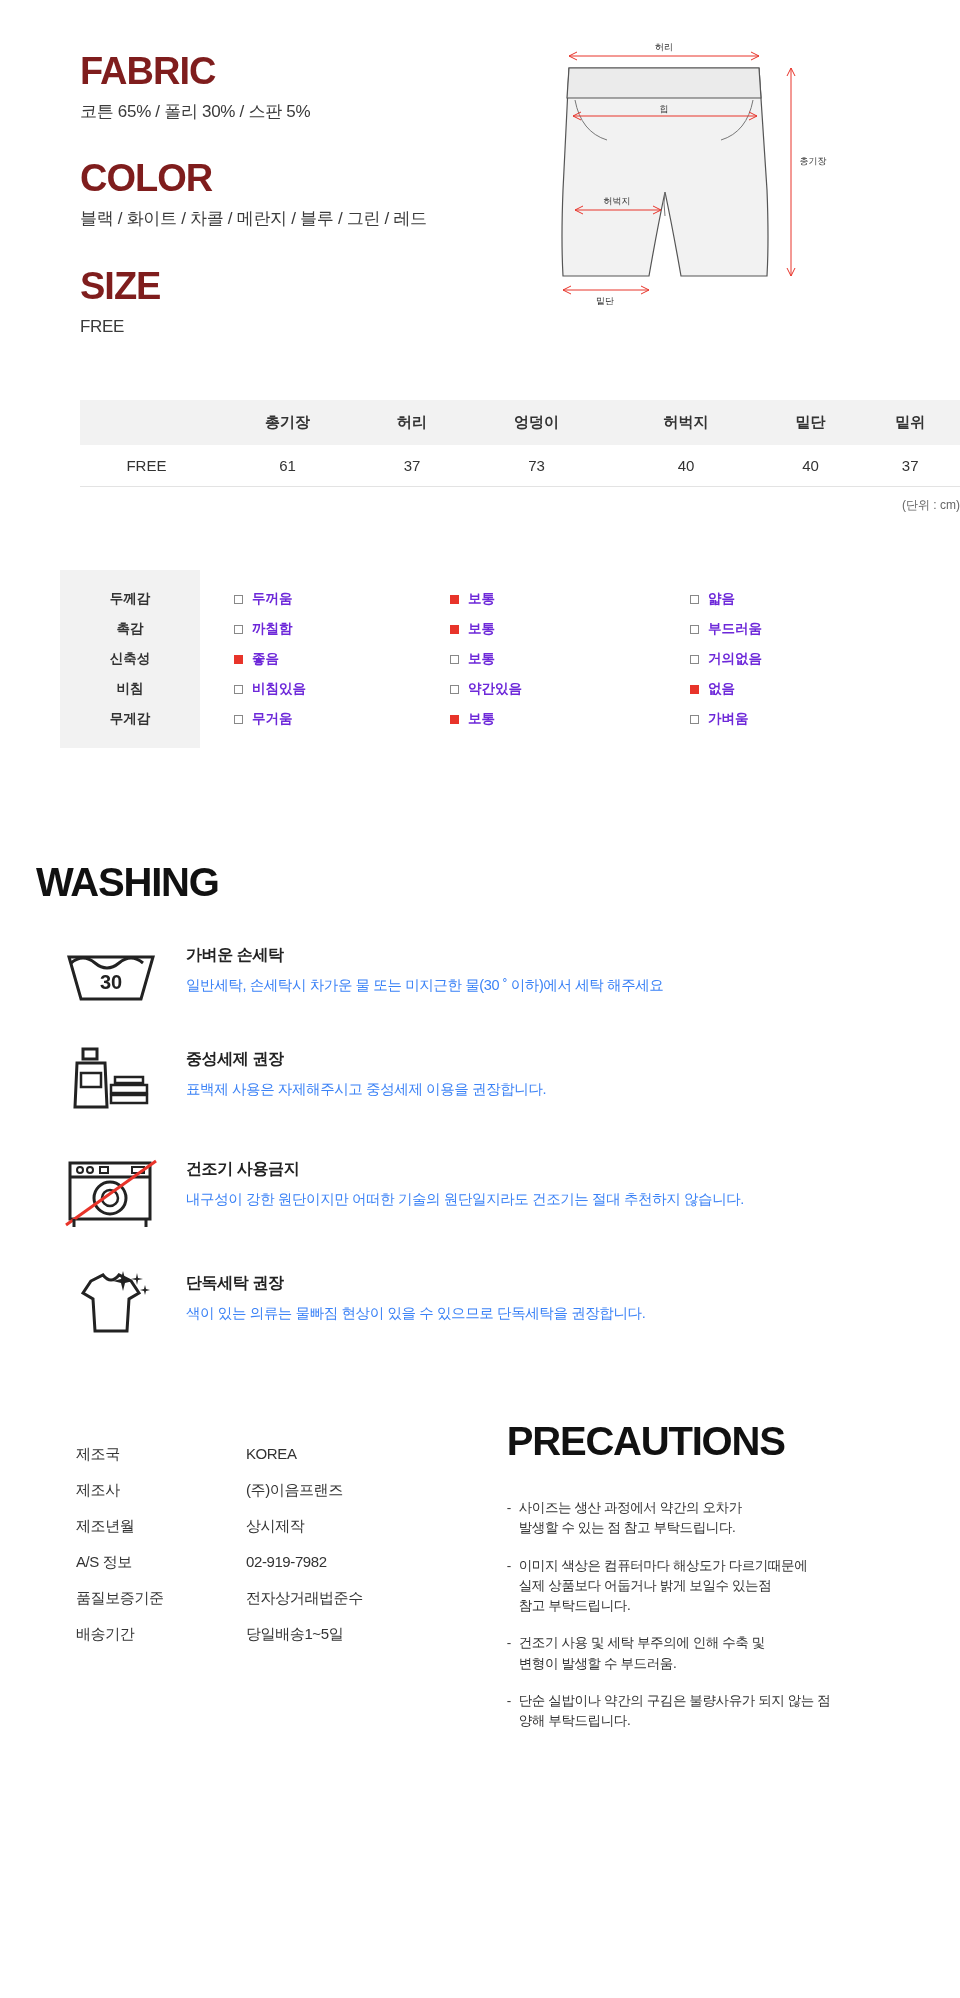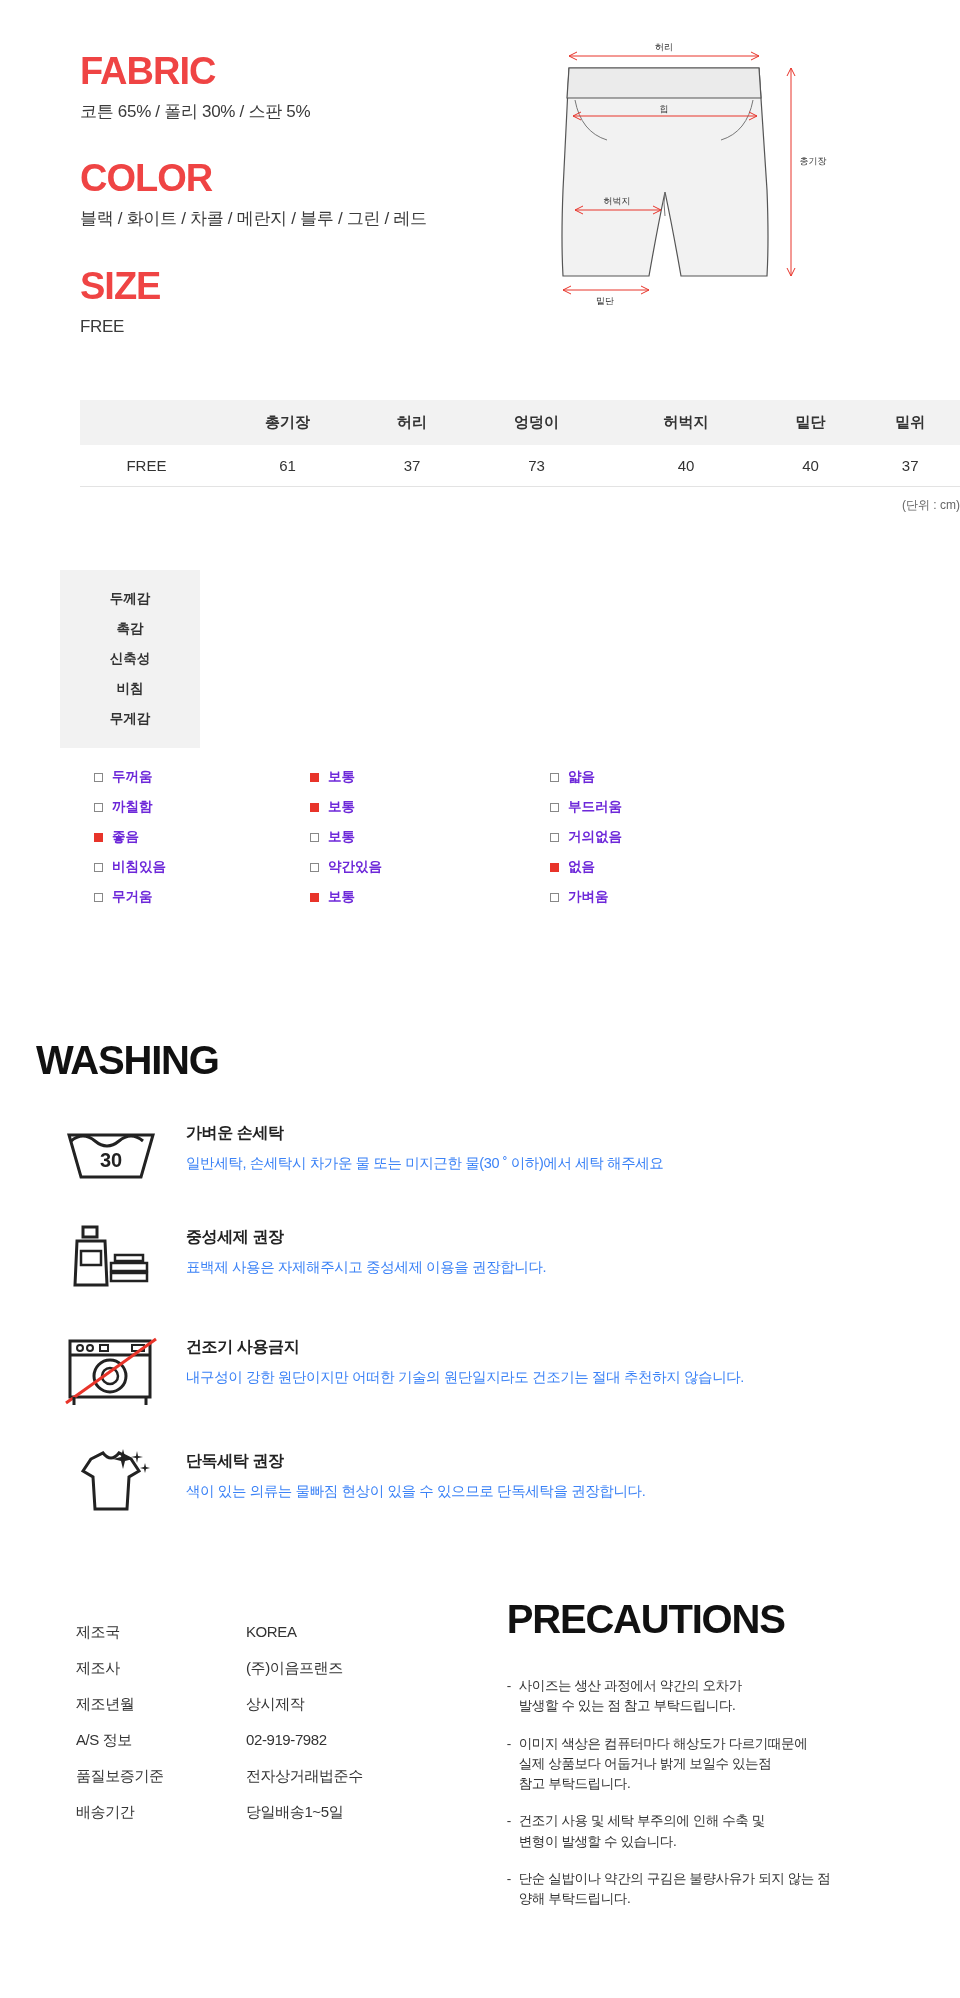--- a/index.html
+++ b/index.html
@@ -30,21 +30,21 @@
   .spec-col {
     position: absolute;
     left: 80px;
     top: 50px;
     width: 480px;
   }
   .spec-head {
     font-size: 38px;
     font-weight: bold;
     letter-spacing: -1px;
-    color: #ef4444;
+    color: #7f1d1d;
     line-height: 1.15;
     margin: 0 0 6px 0;
     font-family: "Liberation Sans", sans-serif;
   }
   .spec-body {
     font-size: 17px;
     color: #3a3a3a;
     line-height: 1.4;
     margin: 0 0 34px 0;
     letter-spacing: -0.3px;
@@ -99,21 +99,20 @@
     font-size: 12px;
     color: #666;
   }
 
   
   .feel-block {
     margin: 56px 0 0 0;
     padding: 0 0 0 60px;
     display: flex;
     align-items: flex-start;
-    flex-direction: column;
   }
   .feel-labels {
     width: 140px;
     background: #f2f2f2;
     padding: 14px 0;
   }
   .feel-labels div {
     height: 30px;
     line-height: 30px;
     text-align: center;
@@ -517,21 +516,21 @@
         </div>
         <div class="prec-item">
           <div class="prec-dash">-</div>
           <div class="prec-body" style="white-space:pre-line">이미지 색상은 컴퓨터마다 해상도가 다르기때문에
 실제 상품보다 어둡거나 밝게 보일수 있는점
 참고 부탁드립니다.</div>
         </div>
         <div class="prec-item">
           <div class="prec-dash">-</div>
           <div class="prec-body" style="white-space:pre-line">건조기 사용 및 세탁 부주의에 인해 수축 및
-변형이 발생할 수 있습니다.</div>
+변형이 발생할 수 부드러움.</div>
         </div>
         <div class="prec-item">
           <div class="prec-dash">-</div>
           <div class="prec-body" style="white-space:pre-line">단순 실밥이나 약간의 구김은 불량사유가 되지 않는 점
 양해 부탁드립니다.</div>
         </div>
       </div>
     </div>
   </div>
 

